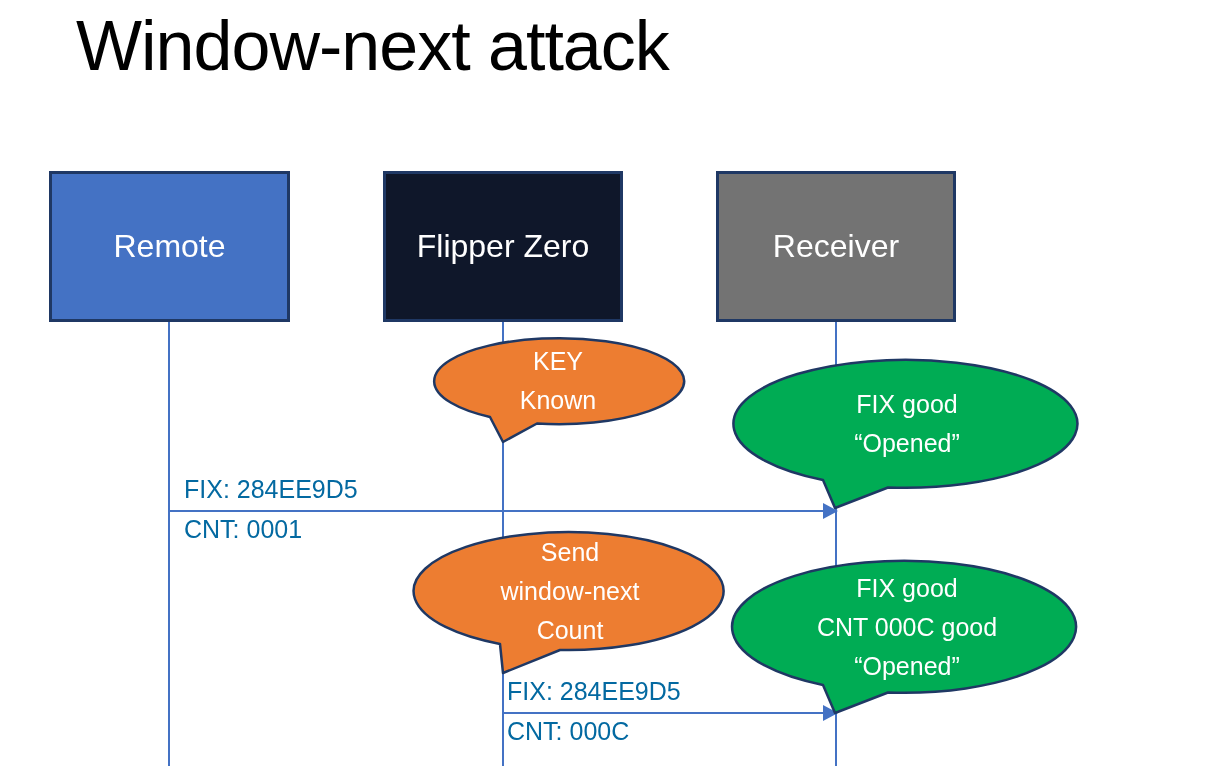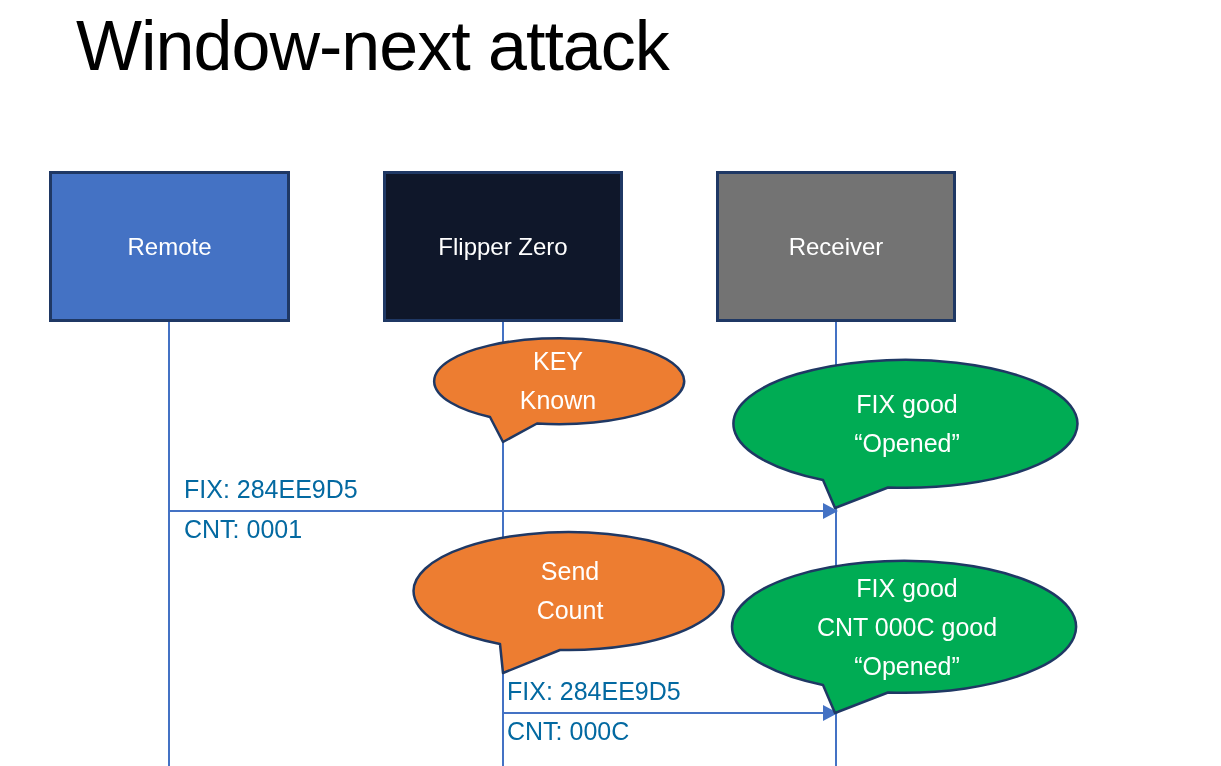--- a/index.html
+++ b/index.html
@@ -8,21 +8,21 @@
     font-family:"Liberation Sans",sans-serif;overflow:hidden;
   }
   .slide-title{
     position:absolute;left:64px;top:6px;font-size:70px;font-weight:300;
     color:#000000;letter-spacing:-1px;white-space:nowrap;margin-left:12px;
   }
   .actor-box{
     position:absolute;top:171px;height:151px;border:3px solid #1F3864;
     box-sizing:border-box;display:flex;align-items:center;justify-content:center;
   }
-  .actor-box .actor-label{color:#ffffff;font-size:24px;}
+  .actor-box .actor-label{color:#ffffff;font-size:32px;}
   .box-blue{background:#4472C4;}
   .box-orange{background:#0f172a;}
   .box-green{background:#737373;}
   .lifeline{
     position:absolute;top:322px;height:444px;width:2px;background:#4472C4;
   }
   .msg-line{position:absolute;height:2px;background:#4472C4;}
   .arrow-head{
     position:absolute;width:0;height:0;
     border-top:8px solid transparent;border-bottom:8px solid transparent;
@@ -92,20 +92,21 @@
       <span>“Opened”</span>
     </div>
   </div>
 
   <div class="bubble" style="left:413px;top:530px;width:316px;height:148px;">
     <svg width="316" height="148" viewBox="0 0 316 148">
       <path class="bubble-shape fill-orange" d="M 87,114 A 155,59 0 1 1 147,120 L 90,143 Z"></path>
     </svg>
     <div class="bubble-text" style="left:2px;top:2px;width:310px;height:118px;">
       <span>Send</span>
+      <span>window-next</span>
       <span>Count</span>
     </div>
   </div>
 
   <div class="bubble" style="left:733px;top:559px;width:350px;height:160px;">
     <svg width="350" height="160" viewBox="0 0 350 160">
       <path class="bubble-shape fill-green" d="M 90,126 A 172,66 0 1 1 155,133.5 L 102,154 Z"></path>
     </svg>
     <div class="bubble-text" style="left:2px;top:2px;width:344px;height:132px;">
       <span>FIX good</span>

